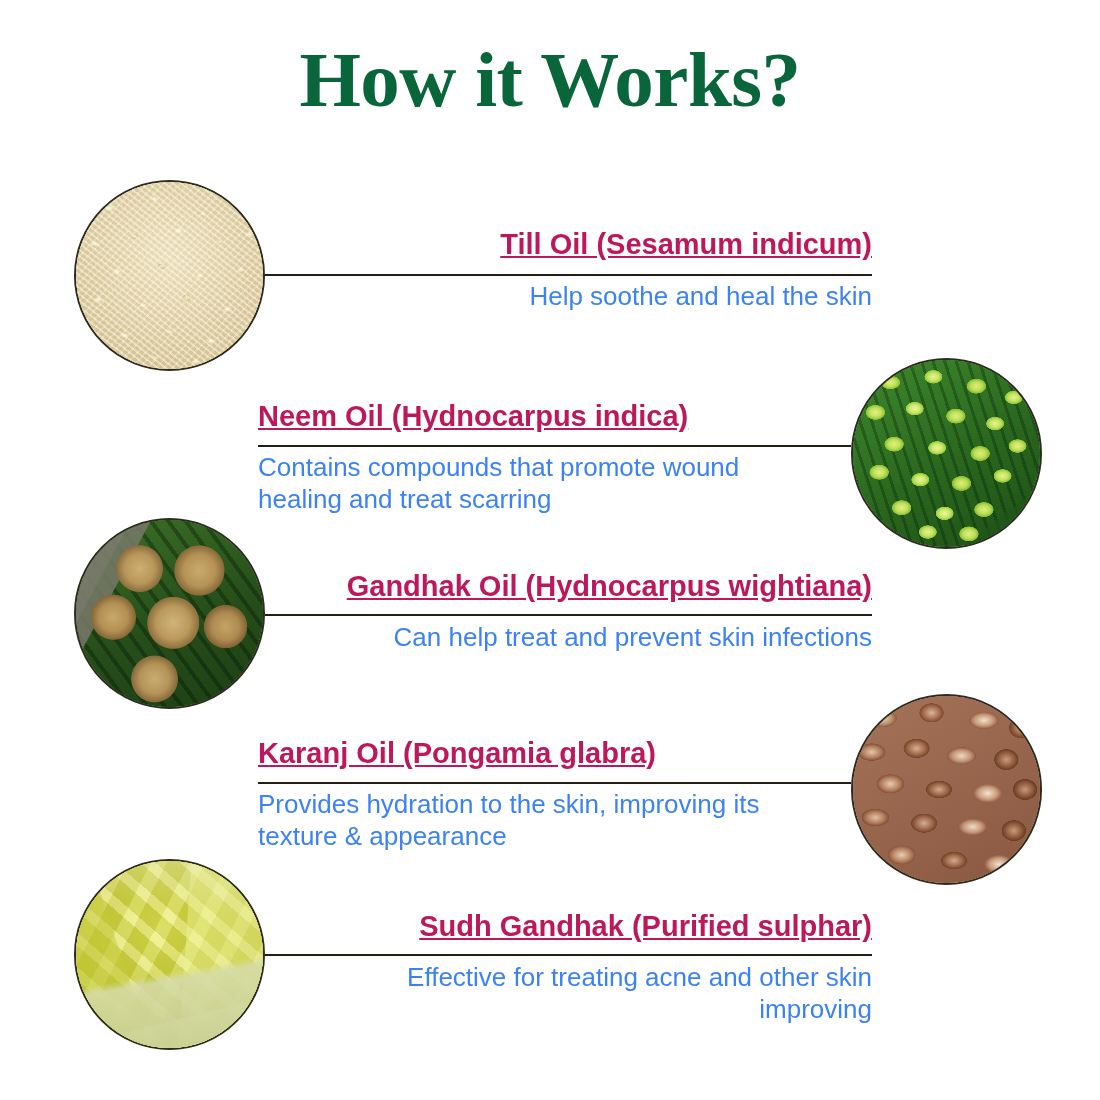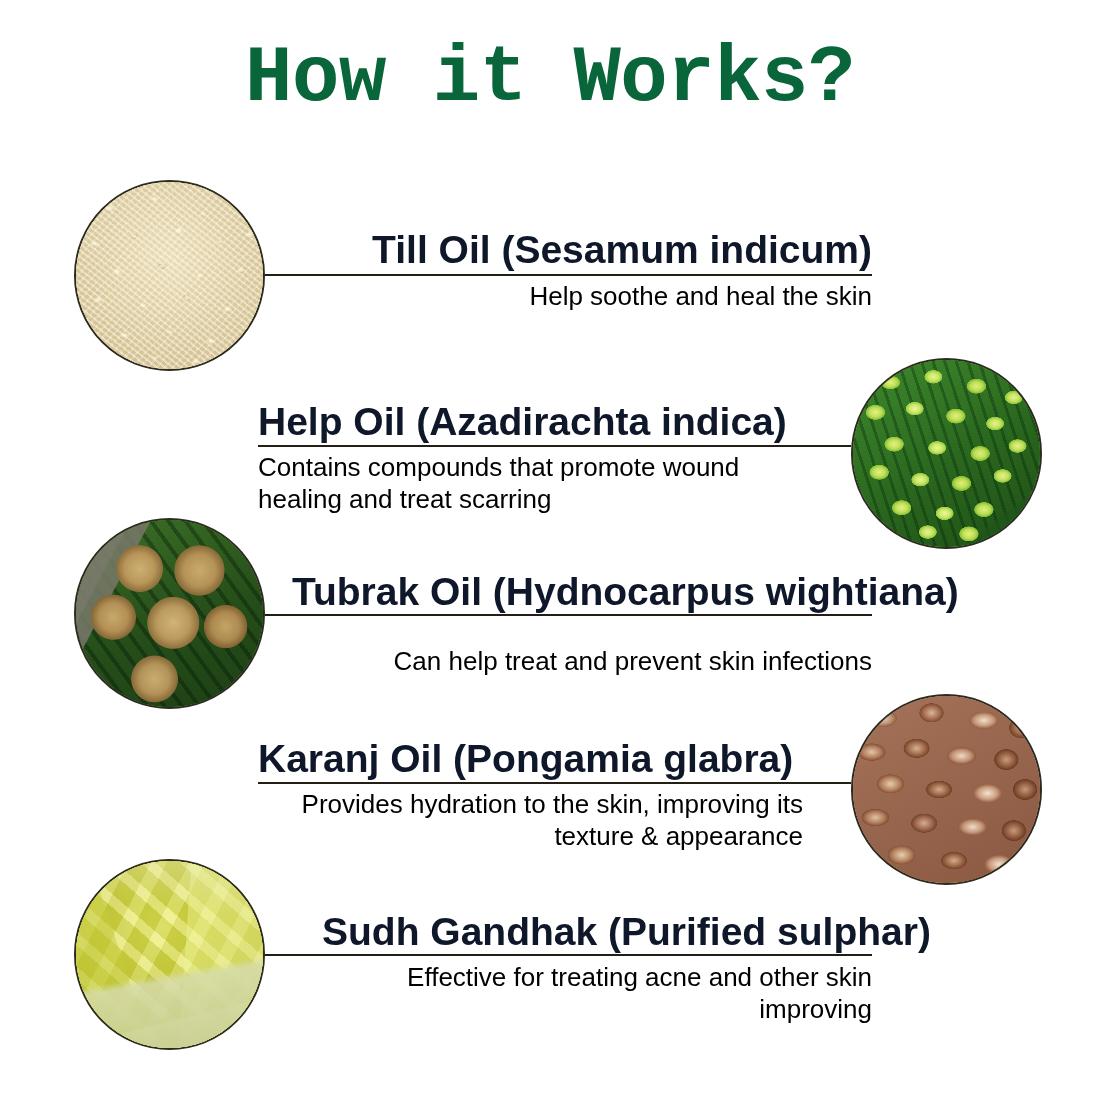--- a/index.html
+++ b/index.html
@@ -13,21 +13,21 @@
 
   .page-title{
     position:absolute;
     top:40px; left:0; width:1100px;
     text-align:center;
     font-size:79px;
     line-height:1.0;
     font-weight:bold;
     letter-spacing:-0.5px;
     color:#09663a;
-    font-family:Liberation Mono, monospace;
+    font-family:Liberation Serif, serif;
   }
 
   
   .entry{ position:absolute; }
 
   .circle{
     position:absolute;
     width:191px; height:191px;
     border-radius:50%;
     border:2px solid #2b2b1f;
@@ -179,30 +179,31 @@
   
   .connector{
     position:absolute;
     height:2px;
     background:#231f14;
   }
 
   
   .txt{ position:absolute; }
   .heading{
-    font-size:39px;
+    font-size:29px;
     font-weight:bold;
-    color:#0f172a;
+    color:#be185d;
     line-height:1.12;
     white-space:nowrap;
     font-family:"Liberation Sans", sans-serif;
+    text-decoration:underline;
   }
   .desc{
     font-size:26px;
-    color:#000000;
+    color:#3b82f6;
     line-height:1.22;
     font-weight:400;
     font-family:"Liberation Sans", sans-serif;
   }
   .align-right{ text-align:right; }
   .align-left{ text-align:left; }
 </style>
 </head>
 <body>
 
@@ -220,49 +221,49 @@
     <div class="desc">Help soothe and heal the skin</div>
   </div>
 </div>
 
 <div class="entry">
   <div class="circle" style="left:851px; top:358px;">
     <div class="img img-neem"></div>
   </div>
   <div class="connector" style="left:258px; top:445px; width:593px;"></div>
   <div class="txt align-left" style="left:258px; top:400px; width:560px;">
-    <div class="heading">Help Oil (Azadirachta indica)</div>
+    <div class="heading">Neem Oil (Hydnocarpus indica)</div>
   </div>
   <div class="txt align-left" style="left:258px; top:452px; width:560px;">
     <div class="desc">Contains compounds that promote wound healing and treat scarring</div>
   </div>
 </div>
 
 <div class="entry">
   <div class="circle" style="left:74px; top:518px;">
     <div class="img img-tubrak"></div>
   </div>
   <div class="connector" style="left:265px; top:614px; width:607px;"></div>
   <div class="txt align-right" style="left:292px; top:570px; width:580px;">
-    <div class="heading">Tubrak Oil (Hydnocarpus wightiana)</div>
-  </div>
-  <div class="txt align-right" style="left:292px; top:622px; width:580px;margin-top:24px;">
+    <div class="heading">Gandhak Oil (Hydnocarpus wightiana)</div>
+  </div>
+  <div class="txt align-right" style="left:292px; top:622px; width:580px;">
     <div class="desc">Can help treat and prevent skin infections</div>
   </div>
 </div>
 
 <div class="entry">
   <div class="circle" style="left:851px; top:694px;">
     <div class="img img-karanj"></div>
   </div>
   <div class="connector" style="left:258px; top:782px; width:593px;"></div>
   <div class="txt align-left" style="left:258px; top:737px; width:560px;">
     <div class="heading">Karanj Oil (Pongamia glabra)</div>
   </div>
-  <div class="txt align-left" style="left:258px; top:789px; width:545px;text-align:right;">
+  <div class="txt align-left" style="left:258px; top:789px; width:545px;">
     <div class="desc">Provides hydration to the skin, improving its texture &amp; appearance</div>
   </div>
 </div>
 
 <div class="entry">
   <div class="circle" style="left:74px; top:859px;">
     <div class="img img-sulphur"></div>
   </div>
   <div class="connector" style="left:265px; top:954px; width:607px;"></div>
   <div class="txt align-right" style="left:322px; top:910px; width:550px;">

